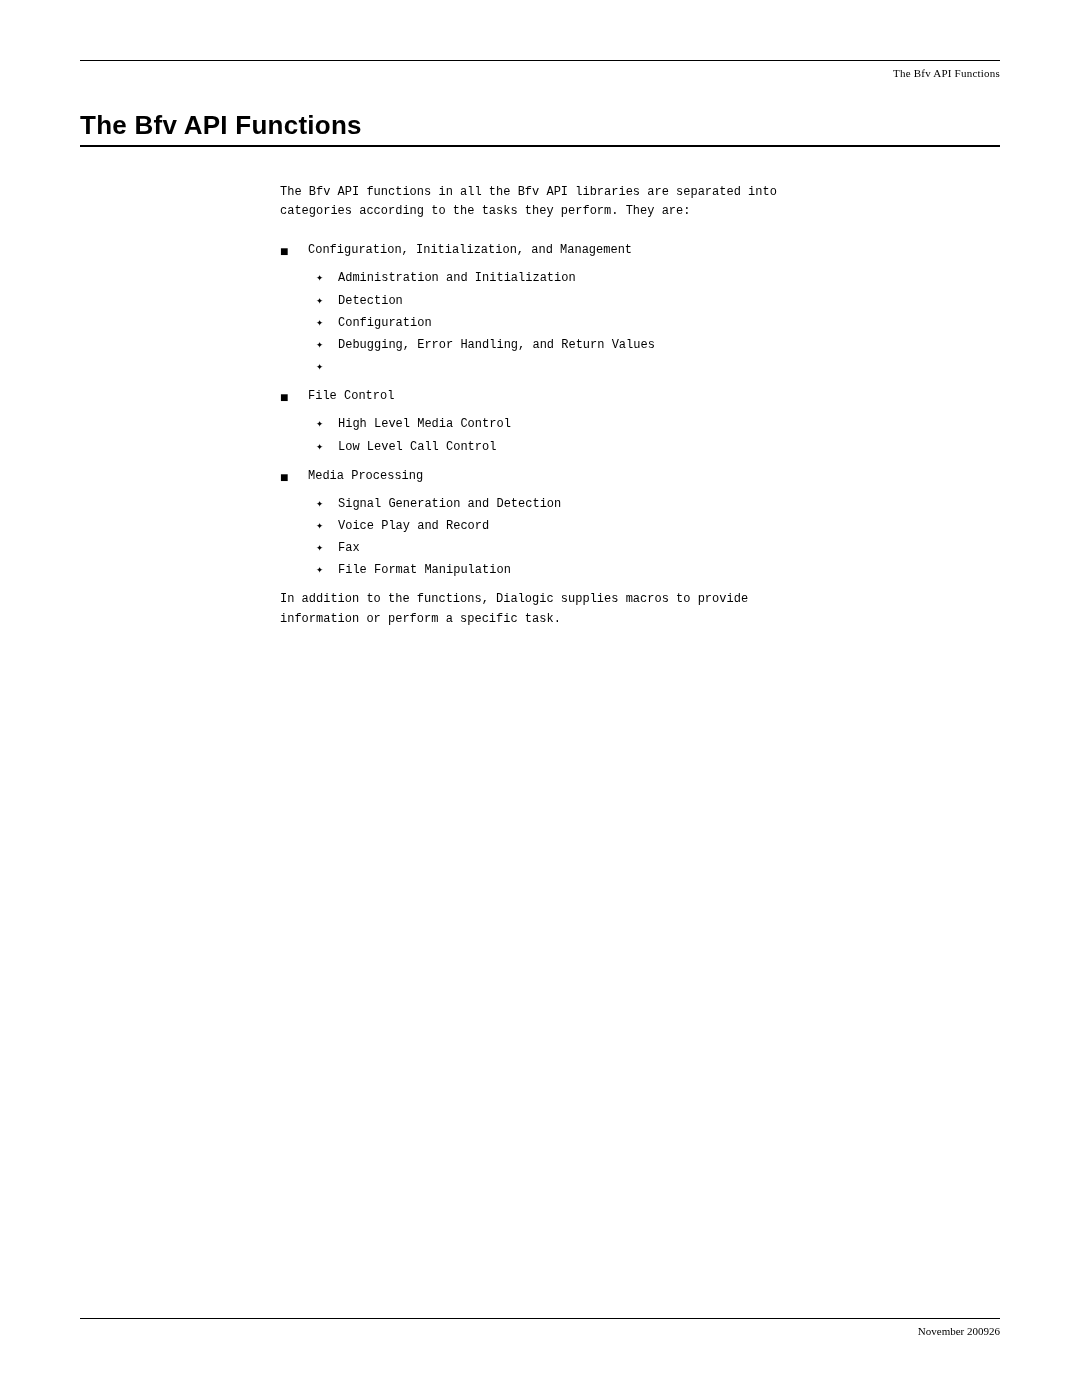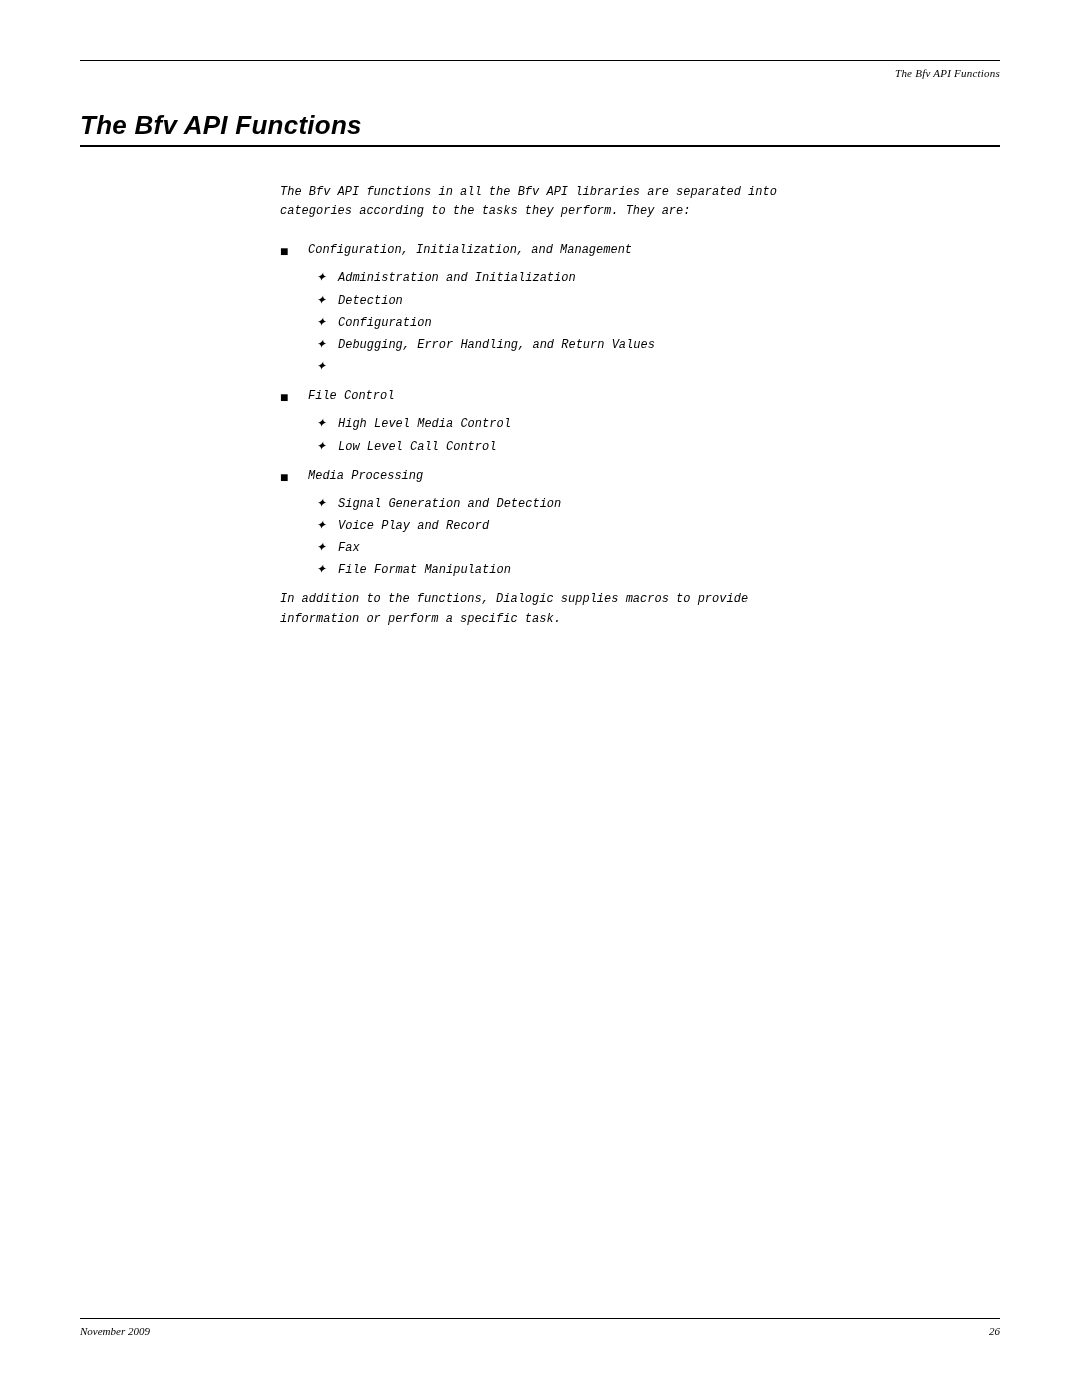--- a/index.html
+++ b/index.html
@@ -17,21 +17,20 @@
       min-height: 1397px;
       position: relative;
     }
 
     .page {
       width: 1080px;
       min-height: 1397px;
       background: #ffffff;
       position: relative;
       padding: 0;
-      font-style: italic;
     }
 
     
     .header {
       position: absolute;
       top: 60px;
       left: 0;
       right: 0;
       padding: 0 80px 0 80px;
     }
@@ -142,21 +141,21 @@
     }
 
     .footer-rule {
       border: none;
       border-top: 1px solid #000000;
       margin-bottom: 6px;
     }
 
     .footer-content {
       display: flex;
-      justify-content: space-between;
+      justify-content: flex-end;
       font-size: 11px;
       font-family: "Times New Roman", Times, serif;
     }
 
     .closing-paragraph {
       margin-left: 200px;
       font-size: 12px;
       font-family: "Courier New", Courier, monospace;
       line-height: 1.6;
     }

